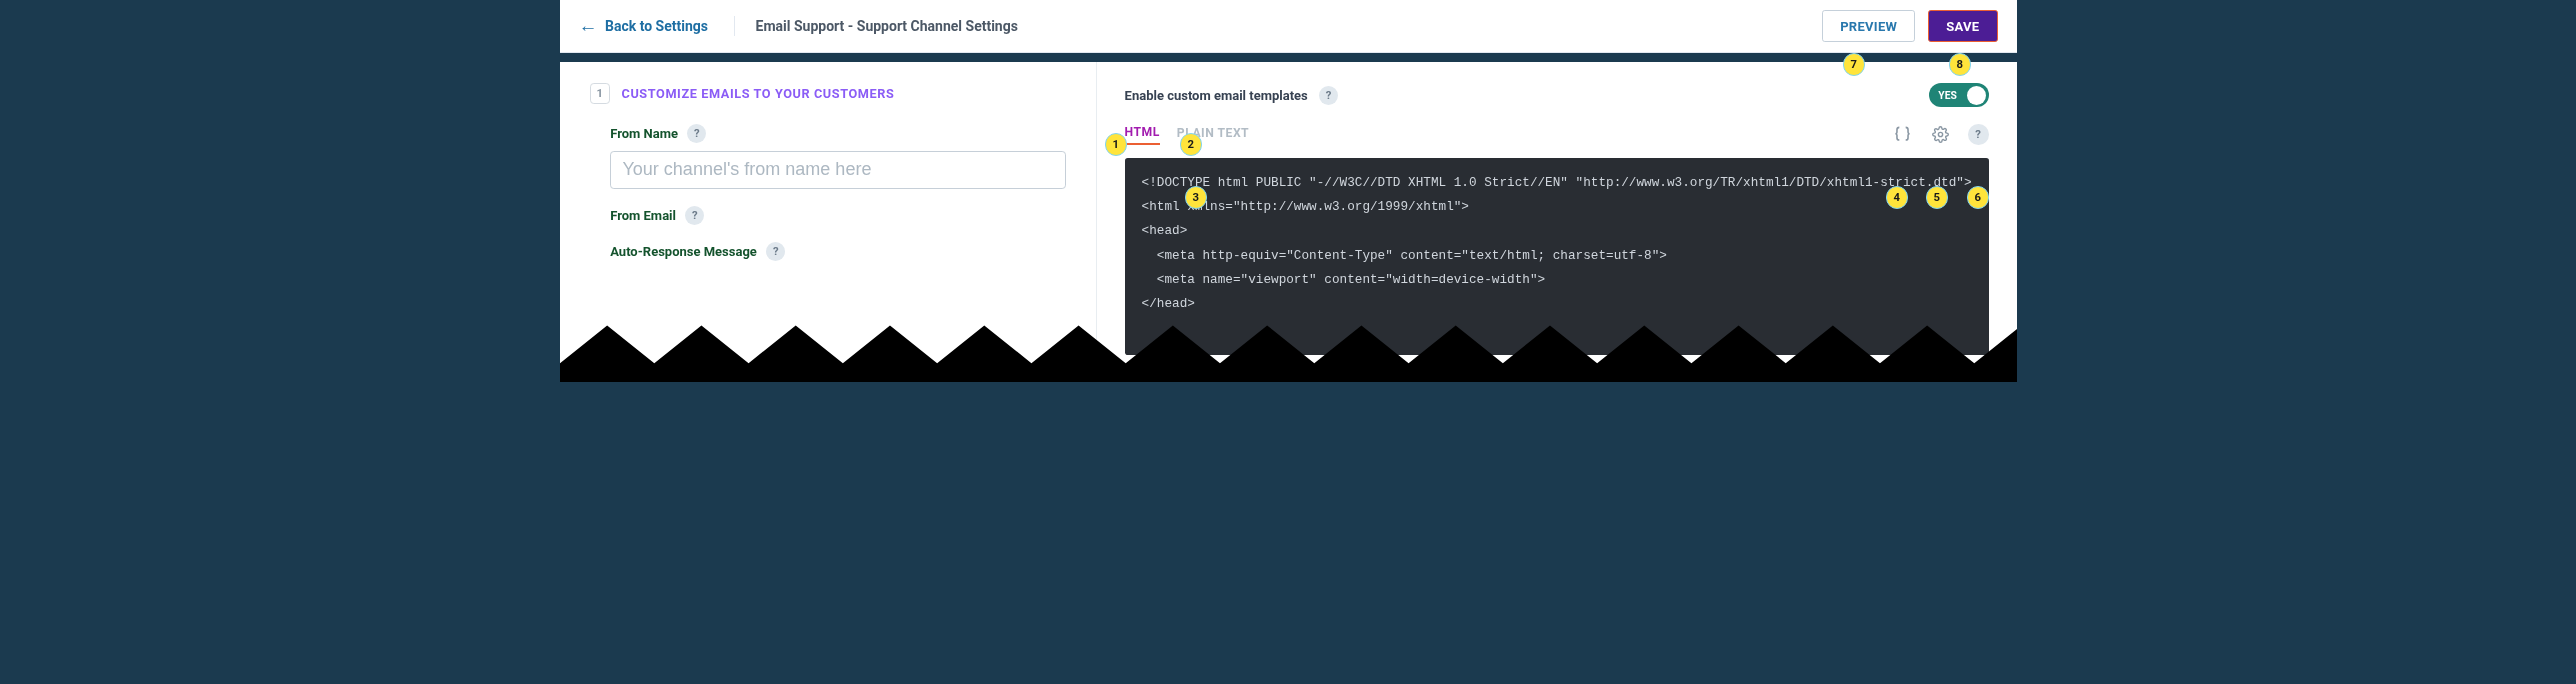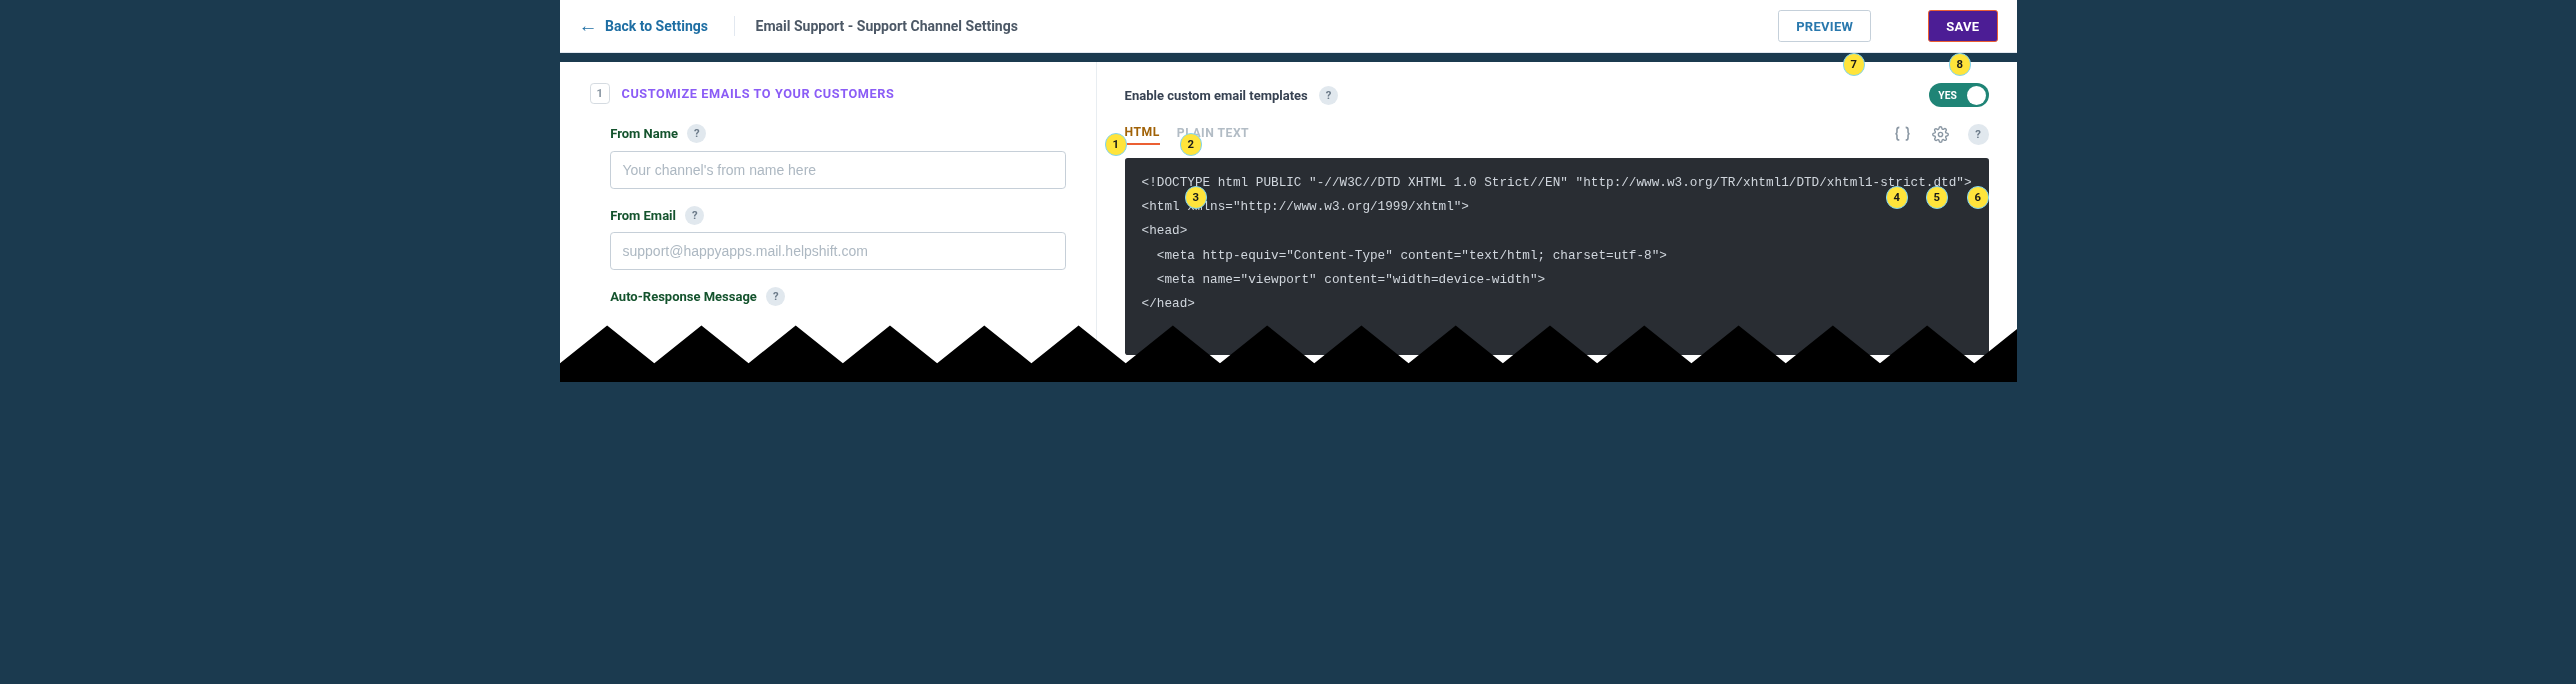--- a/index.html
+++ b/index.html
@@ -52,21 +52,20 @@
       height: 32px;
       padding: 0 17px;
       border-radius: 2.8px;
       font-weight: 700;
       font-size: 13px;
       cursor: pointer;
       display: flex;
       align-items: center;
       justify-content: center;
       letter-spacing: 0.3px;
-      margin-left: 44px;
     }
     .btn-outline {
       background: #fff;
       border: 0.9px solid #c5d0da;
       color: #2978ad;
     }
     .btn-primary {
       background: #4c1d95;
       color: #fff;
       border: 0.9px solid #eb5f32;
@@ -115,21 +114,21 @@
       display: flex; align-items: center; justify-content: center;
       font-size: 11.3px; font-weight: 700;
       cursor: pointer;
     }
     .text-input {
       width: 100%;
       height: 38px;
       padding: 0 11.3px;
       border: 0.9px solid #c6cfd8;
       border-radius: 3.8px;
-      font-size: 14px;
+      font-size: 18px;
       color: #1a202c;
     }
     .text-input::placeholder { color: #adb8c2; }
     .right-col {
       flex: 1;
       padding: 20.7px 28px 0 28px;
       position: relative;
     }
     .right-top {
       display: flex; align-items: center;
@@ -157,21 +156,21 @@
     }
     .tabs-row {
       display: flex; align-items: center;
       margin-top: 17px;
       gap: 17px;
     }
     .tab {
       font-size: 12.2px; font-weight: 700; color: #b2bcc5; letter-spacing: 0.5px;
       cursor: pointer; padding-bottom: 3.8px;
     }
-    .tab.active { color: #a16207; border-bottom: 2.8px solid #eb5f32; }
+    .tab.active { color: #a21caf; border-bottom: 2.8px solid #eb5f32; }
     .tabs-right {
       margin-left: auto; display: flex; gap: 17px; align-items: center;
       color: #8a97a3;
     }
     .icon-btn {
       width: 20.7px; height: 20.7px;
       display: flex; align-items: center; justify-content: center;
       cursor: pointer;
     }
     .code-editor {
@@ -238,21 +237,20 @@
           <div class="help-badge">?</div>
         </div>
         <input class="text-input" type="text" placeholder="Your channel's from name here" style="">
       </div>
 
       <div class="form-group">
         <div class="form-label-row">
           <div class="form-label">From Email</div>
           <div class="help-badge">?</div>
         </div>
-        <input class="text-input" type="text" placeholder="support@happyapps.mail.helpshift.com" style="">
       </div>
 
       <div class="form-group">
         <div class="form-label-row">
           <div class="form-label">Auto-Response Message</div>
           <div class="help-badge">?</div>
         </div>
       </div>
     </div>
 

